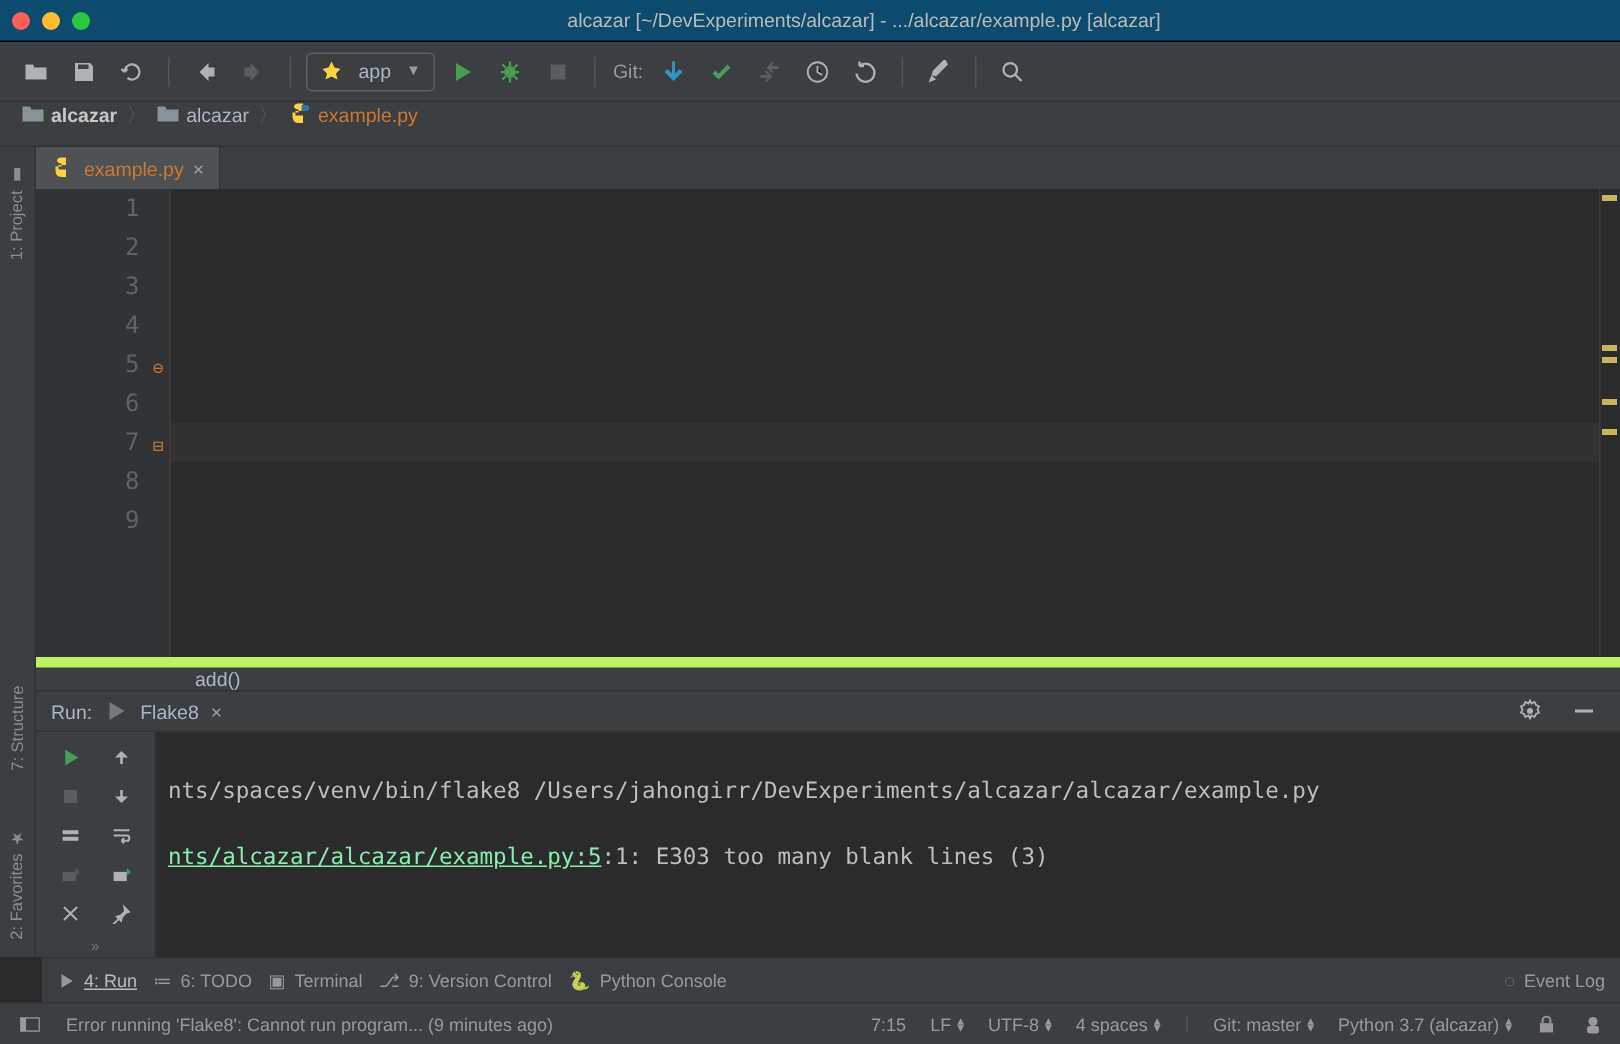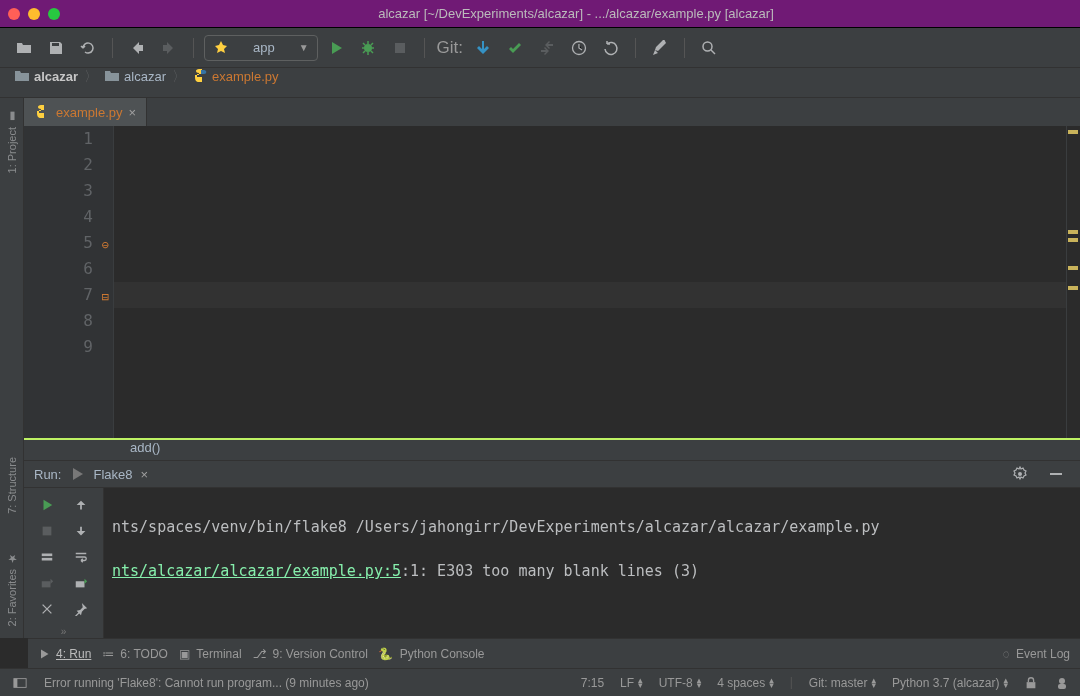--- a/index.html
+++ b/index.html
@@ -8,21 +8,21 @@
     background: #2b2b2b;
     color: #a9b7c6;
     width: 1080px;
     height: 696px;
     overflow: hidden;
     font-size: 13px;
   }
   
   .titlebar {
     height: 28px;
-    background: #701a75;
+    background: #0c4a6e;
     display: flex;
     align-items: center;
     padding: 0 8px;
     border-bottom: 1px solid #000;
   }
   .mac-lights { display: flex; gap: 8px; margin-right: 20px; }
   .mac-light { width: 12px; height: 12px; border-radius: 50%; }
   .mac-close { background: #ff5f57; }
   .mac-min   { background: #febc2e; }
   .mac-max   { background: #28c840; }
@@ -46,21 +46,21 @@
     cursor: pointer;
   }
   .tbtn.disabled { color: #5a5d5f; cursor: default; }
   .tsep { width: 1px; height: 20px; background: #555; margin: 0 6px; }
   .run-config {
     display: flex; align-items: center;
     border: 1px solid #5e6060;
     border-radius: 4px;
     height: 26px;
     padding: 0 8px;
-    gap: 24px;
+    gap: 10px;
     cursor: pointer;
   }
   .run-config .caret { font-size: 10px; color: #999; }
 
   
   .breadcrumb {
     height: 30px;
     background: #3c3f41;
     border-bottom: 1px solid #323232;
     display: flex;
@@ -166,21 +166,21 @@
     width: 14px;
     border-left: 1px solid #3a3d3f;
     position: relative;
   }
   .mark { position: absolute; width: 10px; height: 4px; right: 2px; }
   .mark.warn { background: #c9b35b; }
 
   .breadcrumb-bottom {
     height: 22px;
     background: #3c3f41;
-    border-top: 2px solid #bef264;
+    border-top: 7px solid #bef264;
     display: flex;
     padding-left: 106px;
     font-size: 13px;
     color: #a9b7c6;
   }
 
   
   .run-panel-header {
     height: 28px;
     background: #3c3f41;
@@ -314,21 +314,21 @@
         <circle cx="8" cy="8" r="4" fill="#499c54"></circle>
         <path stroke="#499c54" stroke-width="1.5" d="M8 1v3M8 12v3M2 8h3M11 8h3M3 3l2 2M11 11l2 2M3 13l2-2M11 5l2-2"></path>
       </svg>
   </div>
   <div class="tbtn disabled">
     <svg class="icon-sm" viewBox="0 0 16 16">
         <rect x="3" y="3" width="10" height="10" fill="#5a5d5f"></rect>
       </svg>
   </div>
   <div class="tsep"></div>
-  <span style="color:#999;font-size:17px;margin:0 2px;">Git:</span>
+  <span style="color:#999;font-size:13px;margin:0 2px;">Git:</span>
   <div class="tbtn">
     <svg class="icon-sm" viewBox="0 0 16 16">
         <path fill="#3592c4" d="M8 14L2 8l2-2 3 3V1h2v8l3-3 2 2z"></path>
       </svg>
   </div>
   <div class="tbtn">
     <svg class="icon-sm" viewBox="0 0 16 16">
         <path fill="#499c54" d="M6 13L2 9l2-2 2 2 6-6 2 2z"></path>
       </svg>
   </div>

